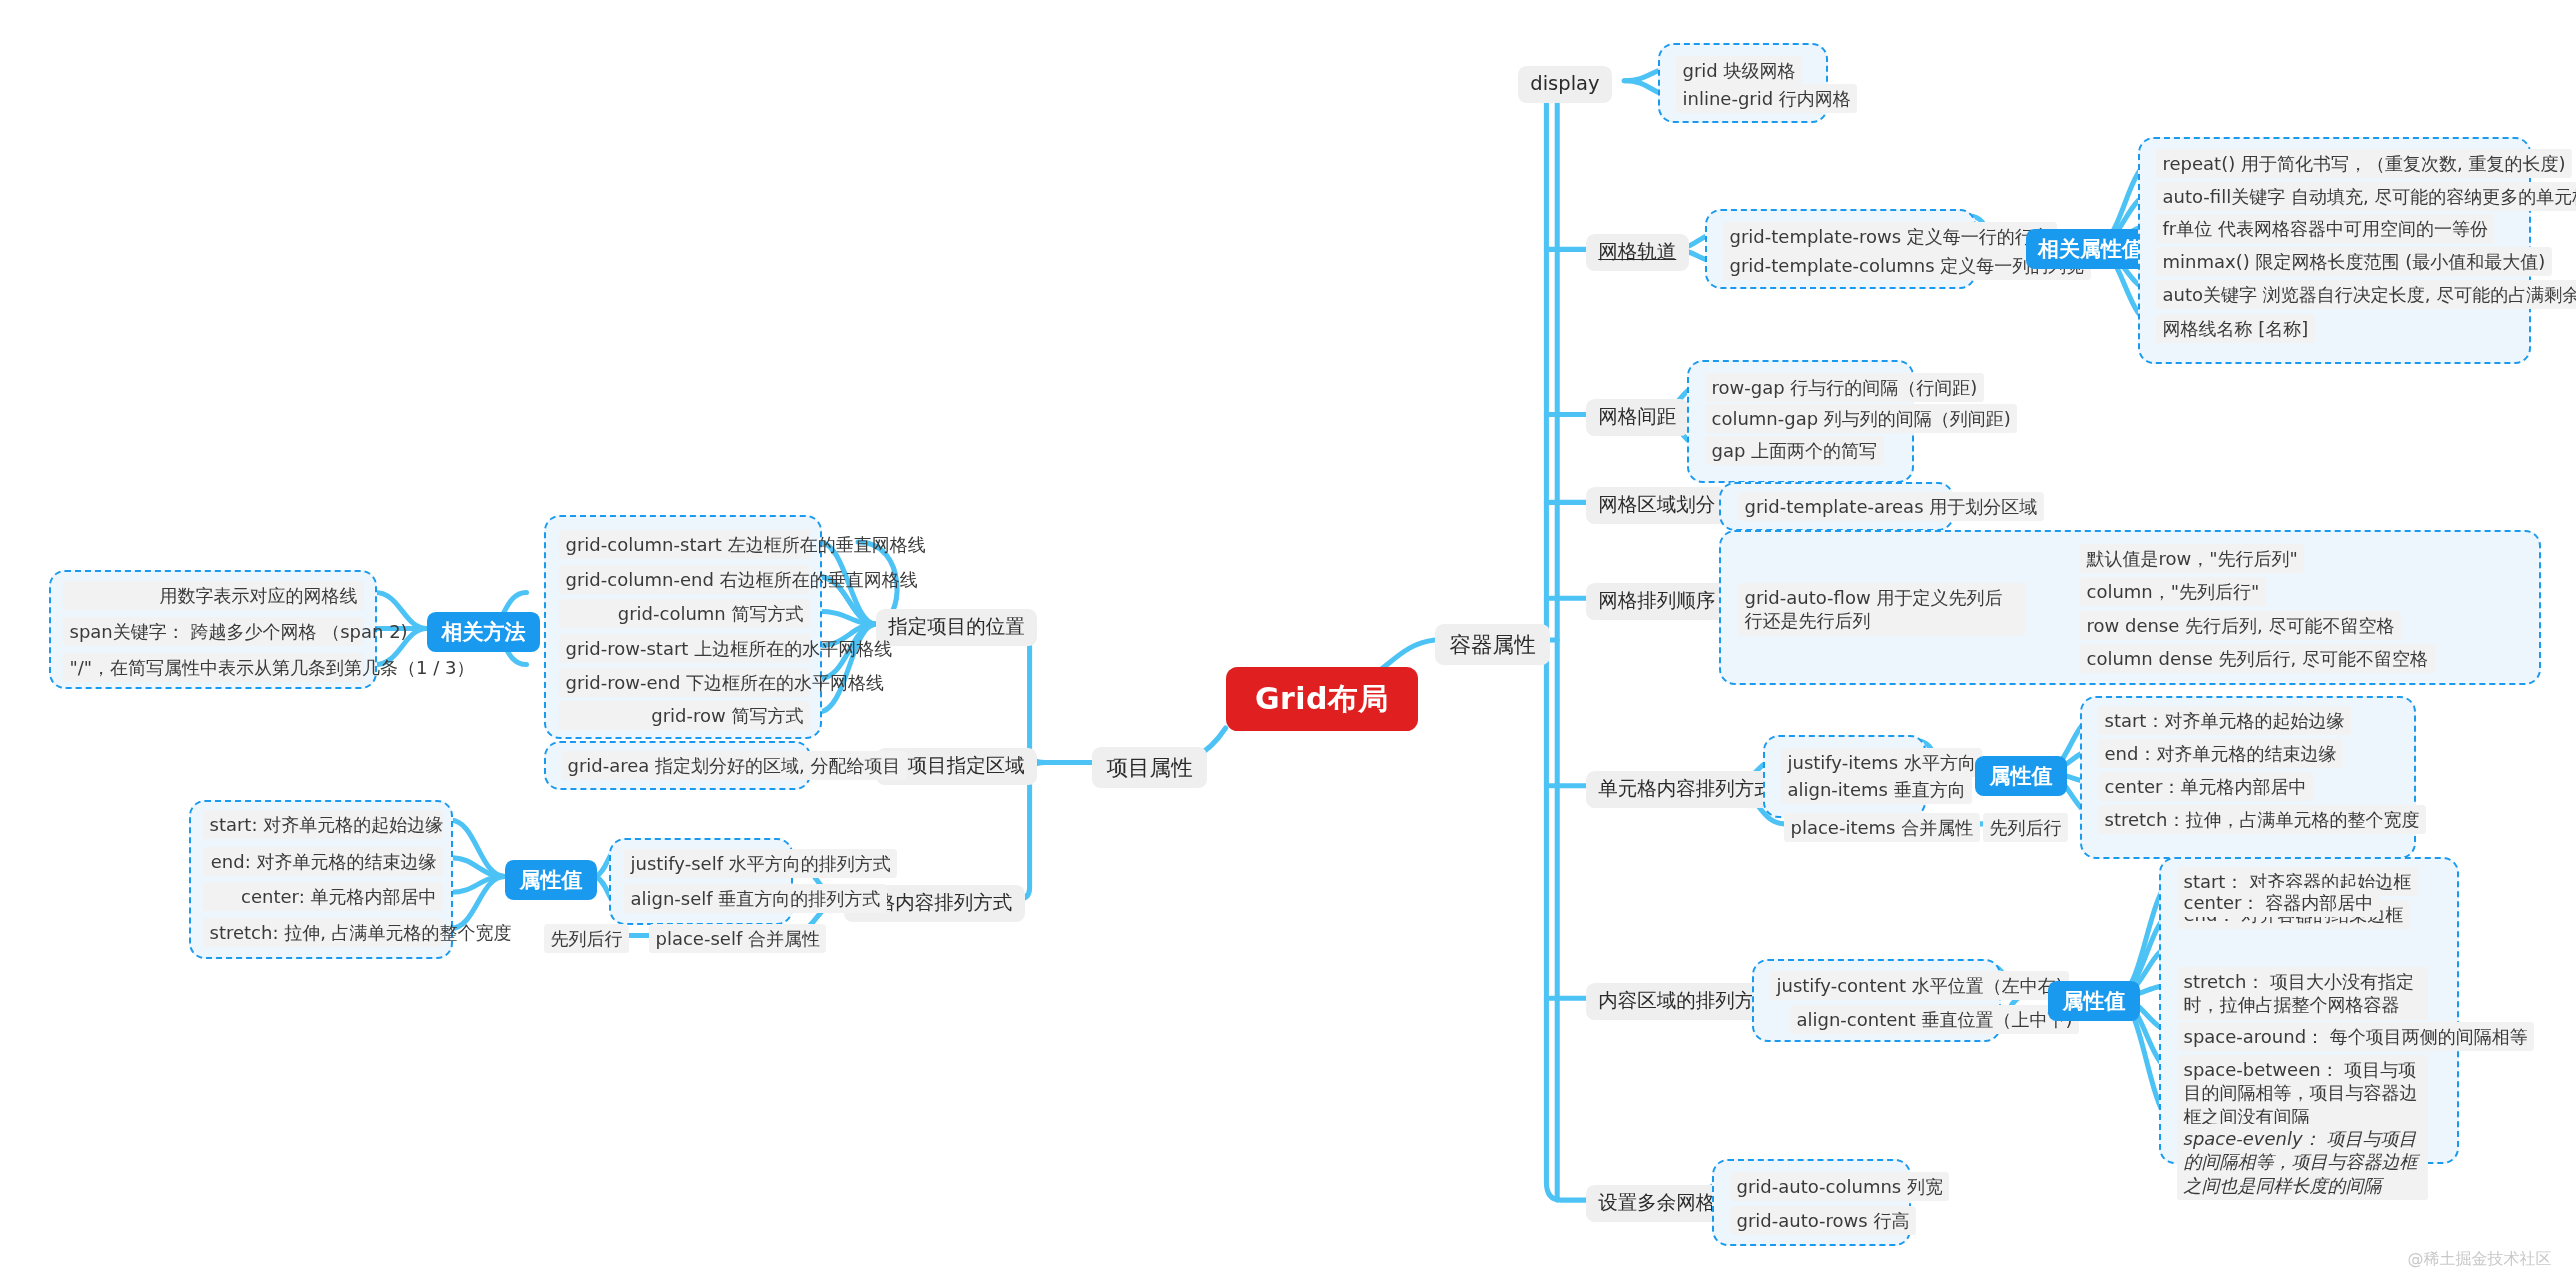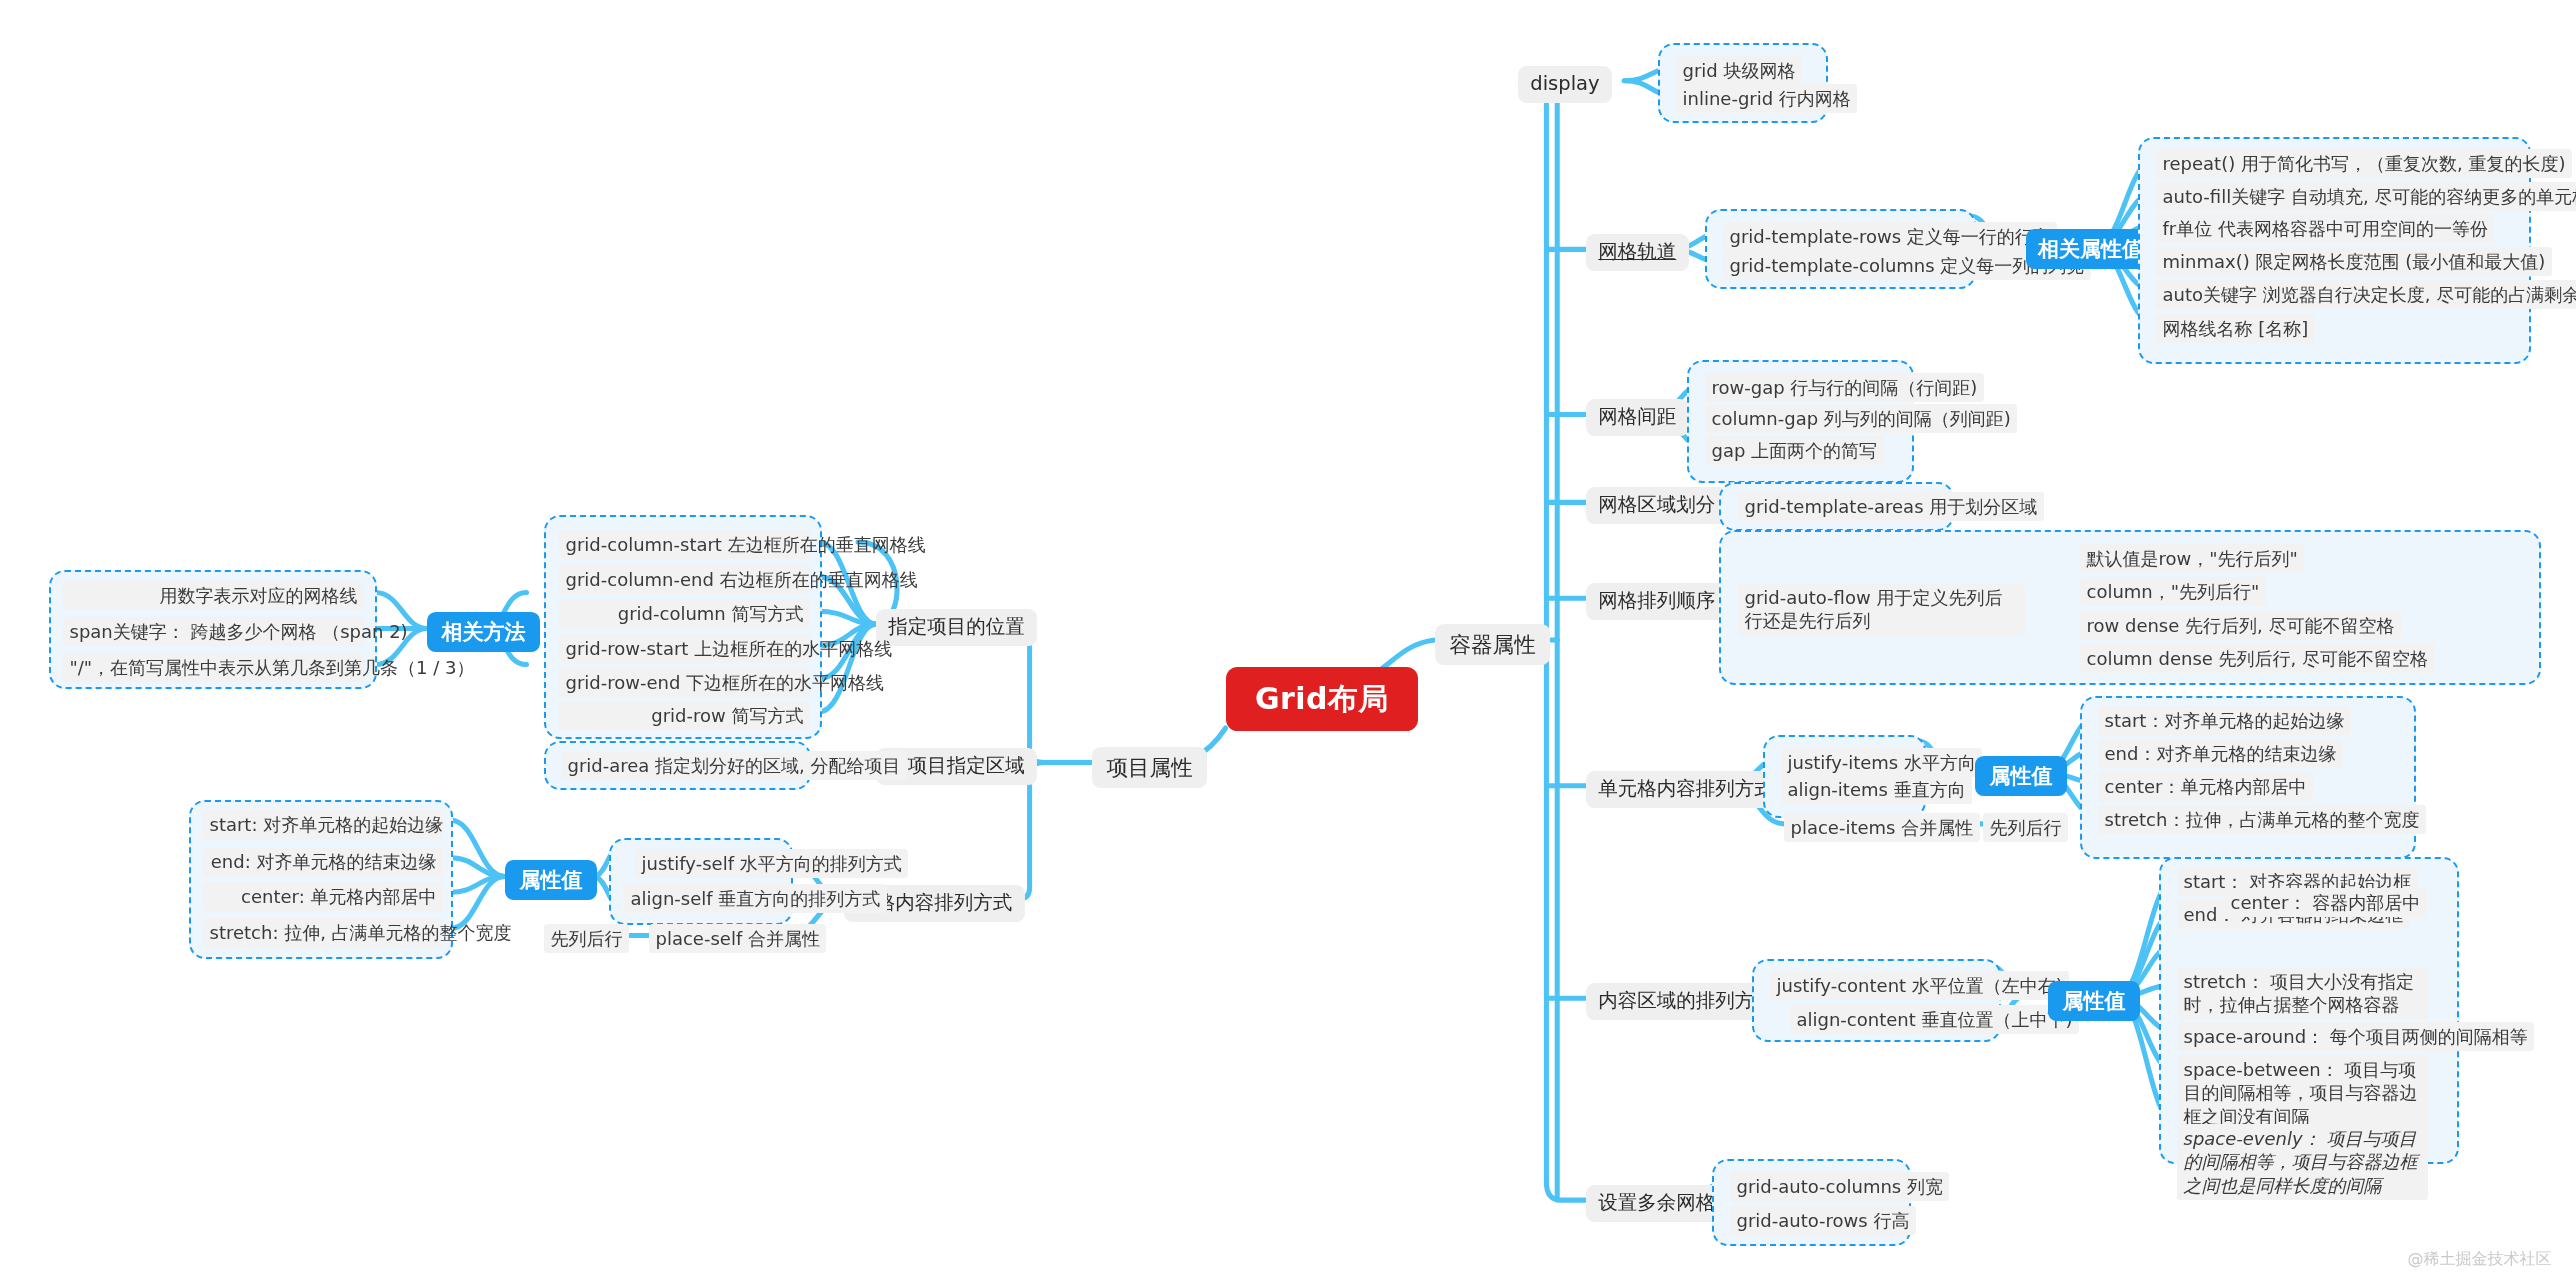--- a/index.html
+++ b/index.html
@@ -222,21 +222,21 @@
   <div class="leaf" style="left:2098px;top:805px;">stretch：拉伸，占满单元格的整个宽度</div>
 
   <div class="node pill small" style="left:1586px;top:983px;">内容区域的排列方式</div>
   <div class="dashbox" style="left:1752px;top:959px;width:245px;height:79px;"></div>
   <div class="leaf" style="left:1770px;top:971px;">justify-content 水平位置（左中右)</div>
   <div class="leaf" style="left:1770px;top:1005px;margin-left:20px;">align-content 垂直位置（上中下)</div>
   <div class="node badge" style="left:2048px;top:981px;">属性值</div>
   <div class="dashbox" style="left:2159px;top:857px;width:296px;height:303px;"></div>
   <div class="leaf" style="left:2177px;top:867px;">start： 对齐容器的起始边框</div>
   <div class="leaf" style="left:2177px;top:900px;">end： 对齐容器的结束边框</div>
-  <div class="leaf" style="left:2177px;top:888px;margin-left:47px;">center： 容器内部居中</div>
+  <div class="leaf" style="left:2177px;top:888px;">center： 容器内部居中</div>
   <div class="leaf wrap" style="left:2177px;top:967px;width:238px;">stretch： 项目大小没有指定时，拉伸占据整个网格容器</div>
   <div class="leaf" style="left:2177px;top:1022px;">space-around： 每个项目两侧的间隔相等</div>
   <div class="leaf wrap" style="left:2177px;top:1055px;width:238px;">space-between： 项目与项目的间隔相等，项目与容器边框之间没有间隔</div>
   <div class="leaf wrap" style="left:2177px;top:1124px;width:238px;font-style:italic;">space-evenly： 项目与项目的间隔相等，项目与容器边框之间也是同样长度的间隔</div>
 
   <div class="node pill small" style="left:1586px;top:1185px;">设置多余网格</div>
   <div class="dashbox" style="left:1712px;top:1159px;width:195px;height:83px;"></div>
   <div class="leaf" style="left:1730px;top:1172px;">grid-auto-columns 列宽</div>
   <div class="leaf" style="left:1730px;top:1206px;">grid-auto-rows 行高</div>
 
@@ -256,21 +256,21 @@
   <div class="leaf r" style="left:63px;top:581px;width:288px;">用数字表示对应的网格线</div>
   <div class="leaf r" style="left:63px;top:617px;width:288px;">span关键字： 跨越多少个网格 （span 2)</div>
   <div class="leaf r" style="left:63px;top:653px;width:288px;">"/"，在简写属性中表示从第几条到第几条（1 / 3）</div>
 
   <div class="node pill small" style="left:876px;top:748px;">给项目指定区域</div>
   <div class="dashbox" style="left:544px;top:741px;width:263px;height:45px;"></div>
   <div class="leaf" style="left:561px;top:751px;">grid-area 指定划分好的区域, 分配给项目</div>
 
   <div class="node pill small" style="left:844px;top:885px;">网格内容排列方式</div>
   <div class="dashbox" style="left:609px;top:838px;width:180px;height:83px;"></div>
-  <div class="leaf" style="left:624px;top:849px;margin-left:11px;">justify-self 水平方向的排列方式</div>
+  <div class="leaf" style="left:624px;top:849px;">justify-self 水平方向的排列方式</div>
   <div class="leaf" style="left:624px;top:884px;text-align:center;">align-self 垂直方向的排列方式</div>
   <div class="leaf" style="left:649px;top:924px;">place-self 合并属性</div>
   <div class="leaf" style="left:544px;top:924px;">先列后行</div>
 
   <div class="node badge" style="left:505px;top:860px;">属性值</div>
   <div class="dashbox" style="left:189px;top:800px;width:260px;height:155px;"></div>
   <div class="leaf r" style="left:203px;top:810px;width:227px;">start: 对齐单元格的起始边缘</div>
   <div class="leaf r" style="left:203px;top:847px;width:227px;">end: 对齐单元格的结束边缘</div>
   <div class="leaf r" style="left:203px;top:882px;width:227px;">center: 单元格内部居中</div>
   <div class="leaf r" style="left:203px;top:918px;width:227px;">stretch: 拉伸, 占满单元格的整个宽度</div>

